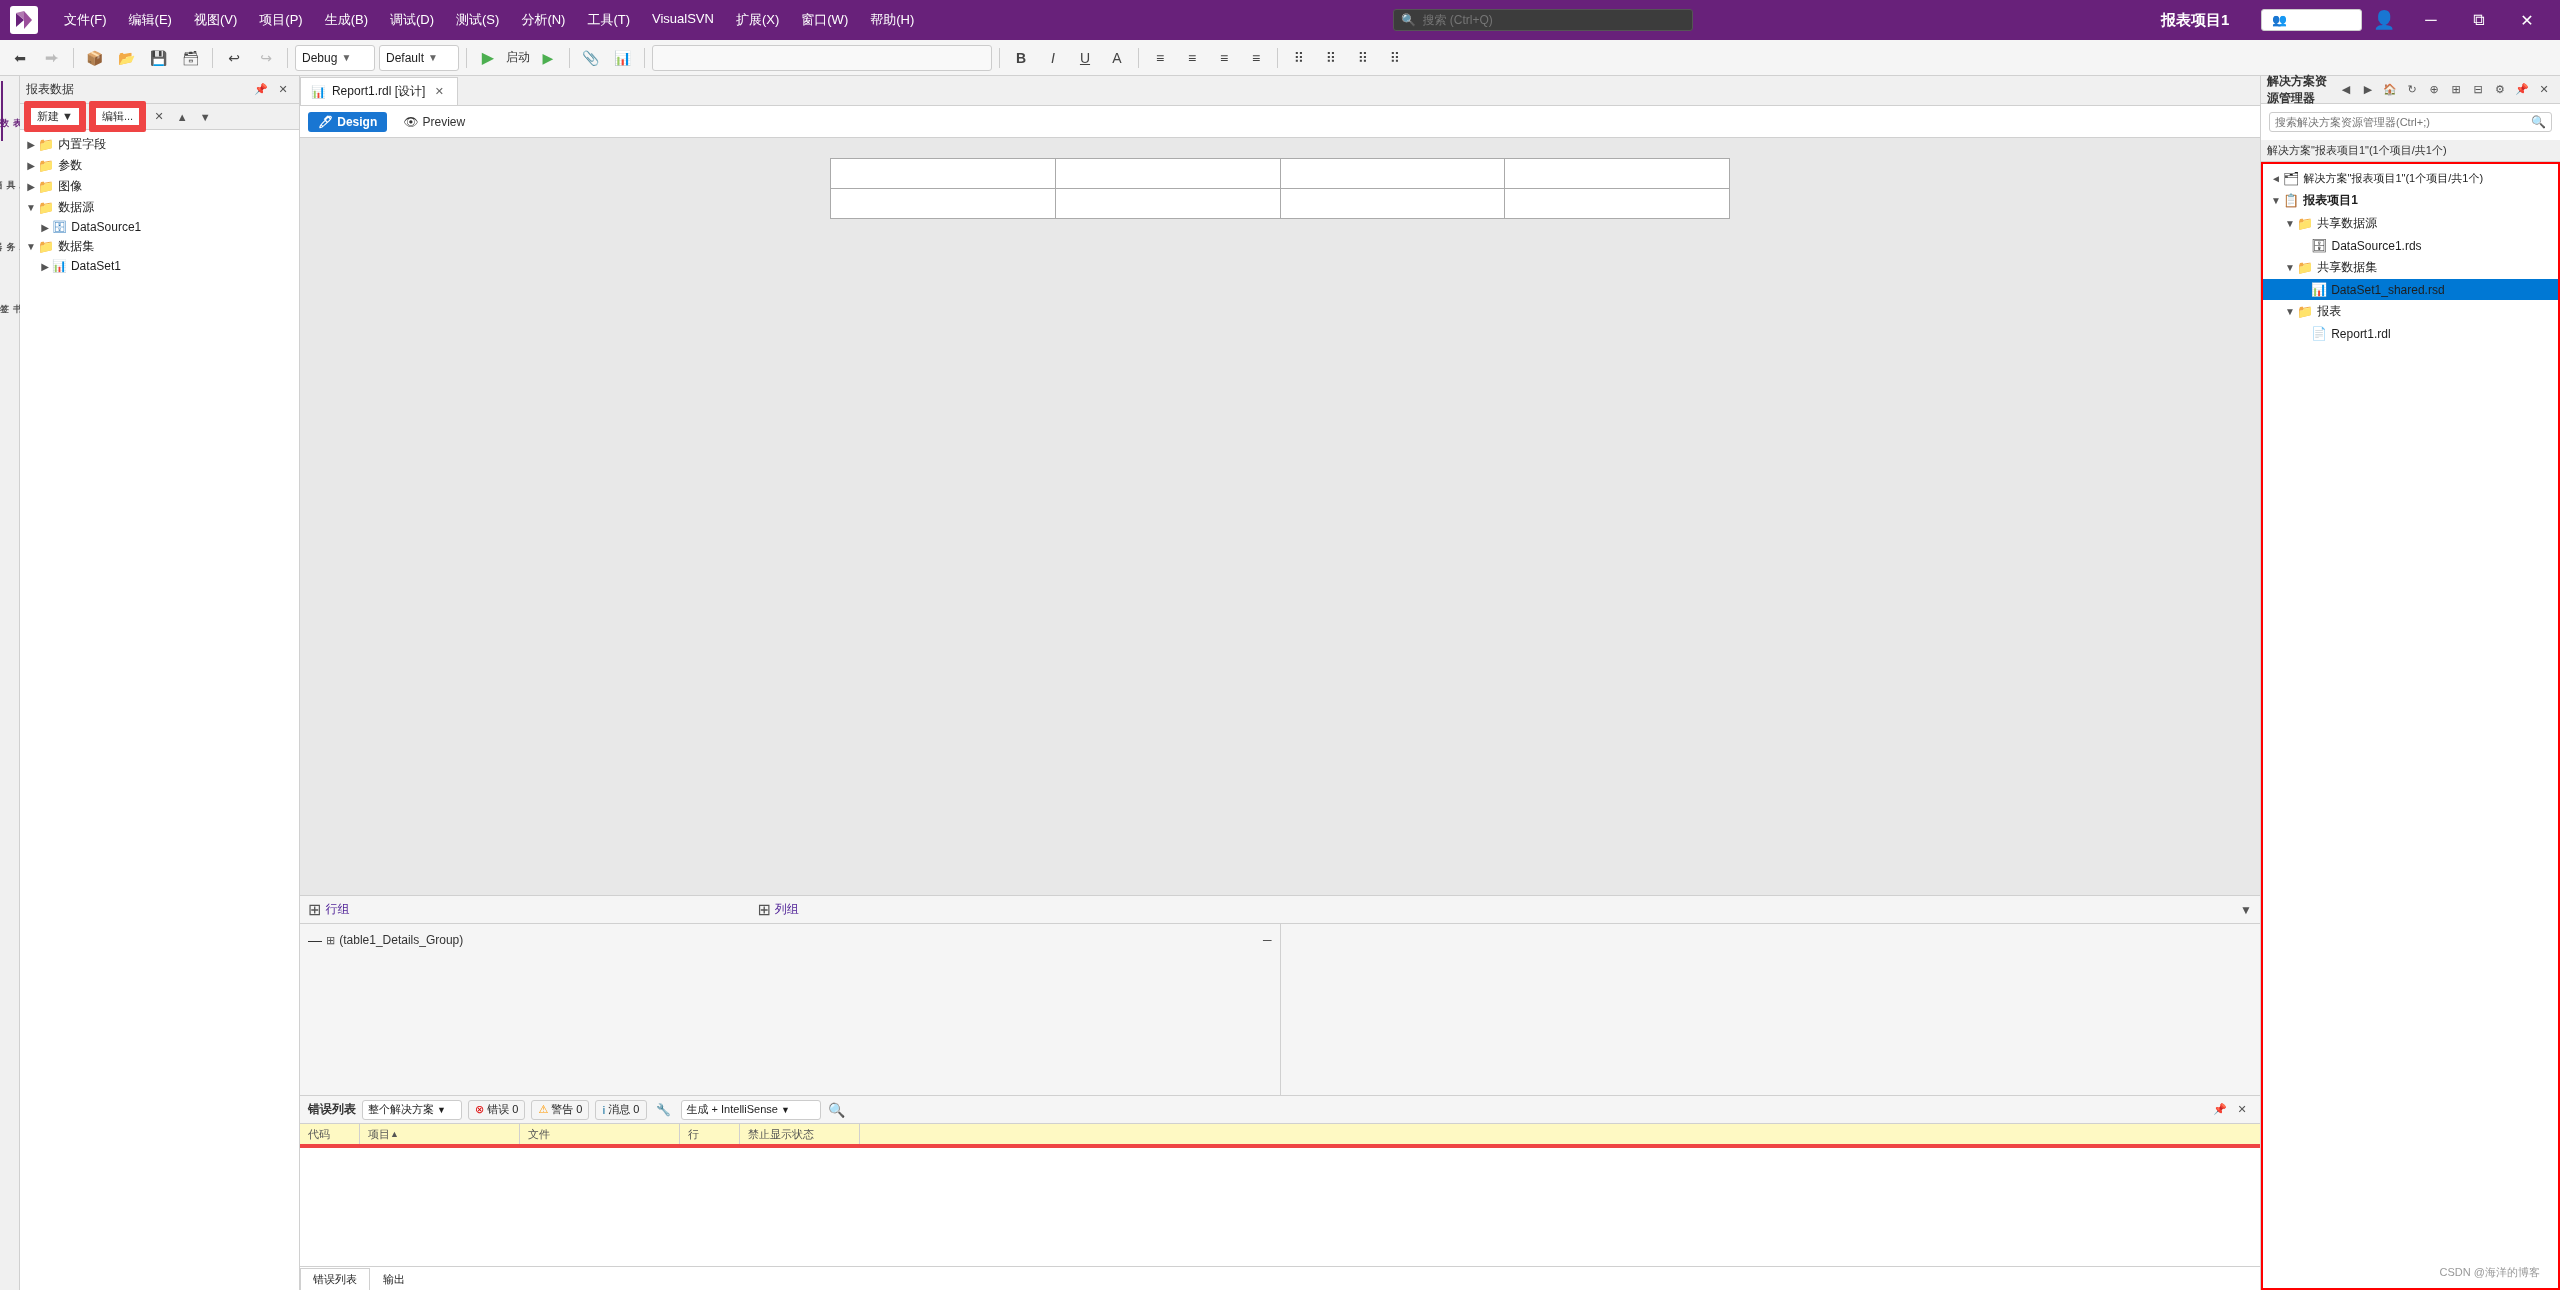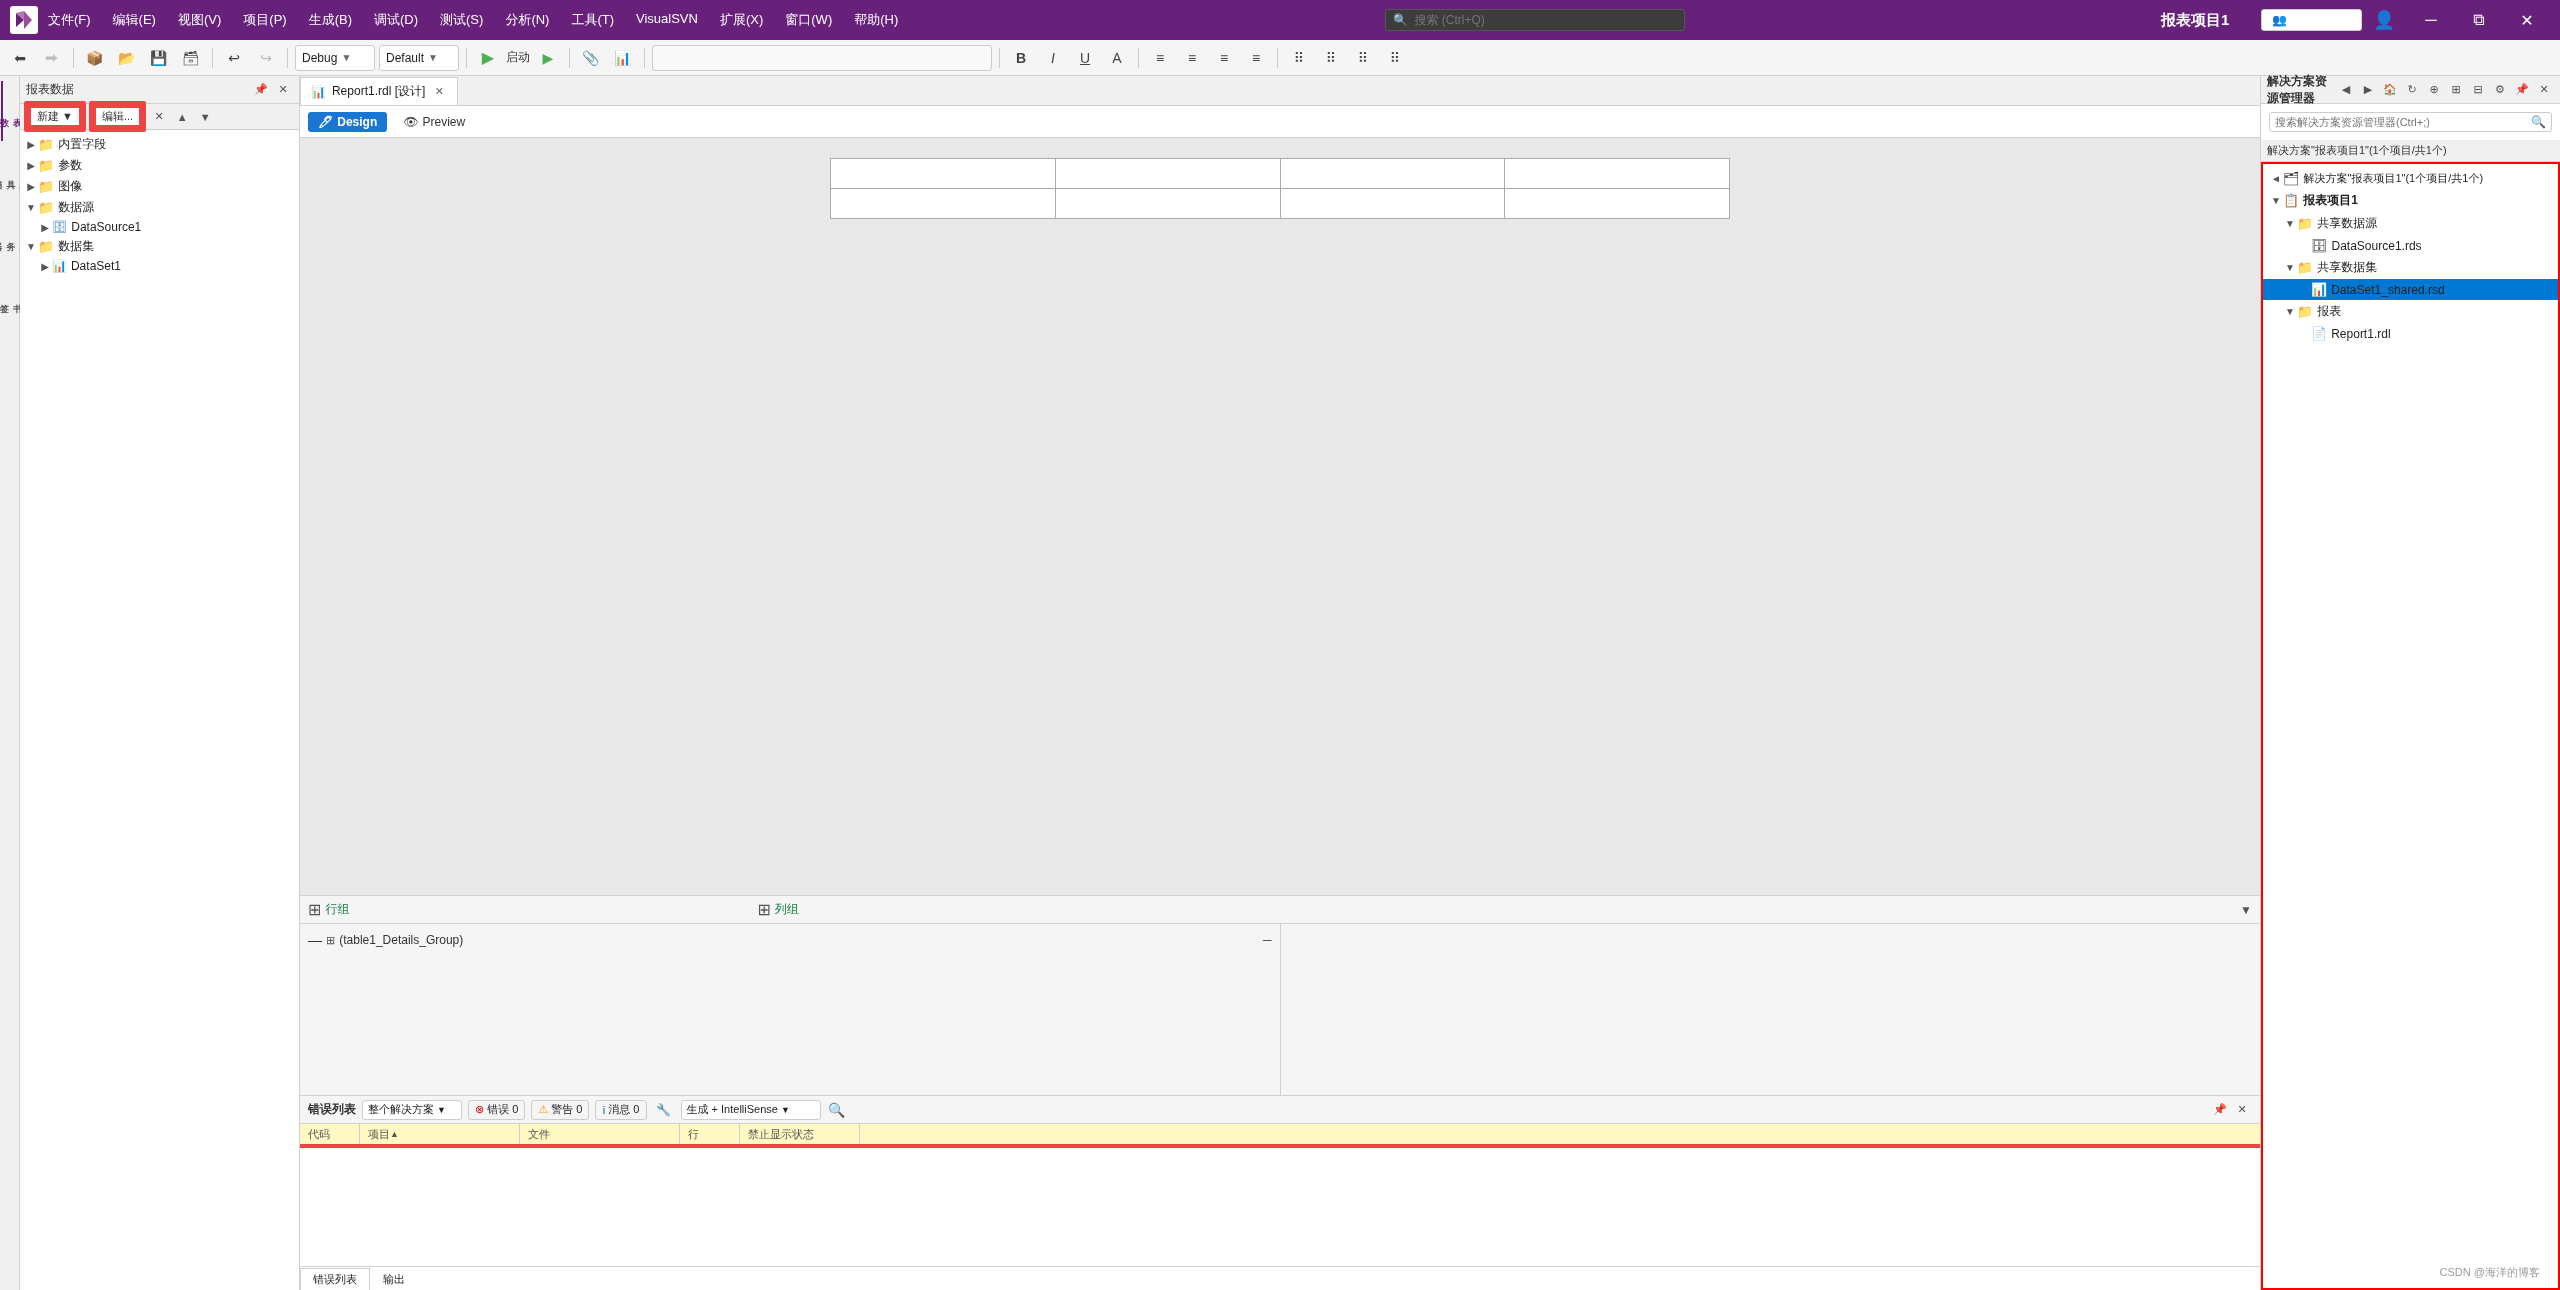--- a/index.html
+++ b/index.html
@@ -1,20 +1,20 @@
 <!DOCTYPE html>
 <html><head>
   <meta charset="utf-8">
   <style>
     * { box-sizing: border-box; margin: 0; padding: 0; }
     body { font-family: 'Microsoft YaHei', 'SimHei', Arial, sans-serif; font-size: 12px; background: #f0f0f0; color: #1e1e1e; overflow: hidden; width: 2560px; height: 1290px; }
     
     
     .title-bar { display: flex; align-items: center; background: #68217a; color: white; height: 40px; padding: 0 10px; justify-content: space-between; }
-    .title-bar-left { display: flex; align-items: center; gap: 0; }
+    .title-bar-left { display: flex; align-items: center; gap: 16px; }
     .title-bar-logo { width: 28px; height: 28px; background: #fff; border-radius: 3px; display: flex; align-items: center; justify-content: center; }
     .title-bar-logo svg { width: 22px; height: 22px; }
     .title-bar-menu { display: flex; gap: 2px; }
     .title-bar-menu span { padding: 4px 10px; cursor: pointer; font-size: 13px; border-radius: 3px; }
     .title-bar-center { flex: 1; display: flex; align-items: center; justify-content: center; }
     .search-box { display: flex; align-items: center; background: #3c3c3c; border: 1px solid #555; border-radius: 3px; padding: 3px 8px; width: 300px; color: #ccc; gap: 6px; }
     .search-box input { background: transparent; border: none; outline: none; color: #ccc; font-size: 12px; width: 220px; }
     .title-bar-right { display: flex; align-items: center; gap: 12px; }
     .project-title { font-size: 15px; font-weight: bold; color: white; margin-right: 20px; }
     .win-controls { display: flex; gap: 2px; }
@@ -63,21 +63,21 @@
     .report-canvas-area { flex: 1; background: #e8e8e8; padding: 20px; overflow: auto; }
     .report-canvas { background: white; width: 900px; margin: 0 auto; }
     .report-table { width: 100%; border-collapse: collapse; }
     .report-table td { border: 1px solid #aaa; height: 30px; min-width: 80px; }
     .report-row-header { height: 30px; }
     
     
     .group-panel { background: #f5f5f5; border-top: 1px solid #d0d0d0; height: 200px; display: flex; flex-direction: column; }
     .group-toolbar { display: flex; align-items: center; background: #f5f5f5; border-bottom: 1px solid #d0d0d0; height: 28px; padding: 0 8px; gap: 4px; }
     .group-icon { font-size: 16px; color: #555; cursor: pointer; }
-    .group-label { font-size: 12px; color: #15803d; }
+    .group-label { font-size: 12px; color: #4c1d95; }
     .group-body { display: flex; flex: 1; }
     .group-left { flex: 1; border-right: 1px solid #d0d0d0; padding: 8px; }
     .group-right { flex: 1; padding: 8px; position: relative; }
     .group-detail { font-size: 12px; color: #333; display: flex; align-items: center; gap: 4px; }
     .group-detail-icon { font-size: 11px; color: #555; }
     .group-minus { font-size: 14px; color: #333; cursor: pointer; }
     
     
     .error-panel { background: white; border-top: 1px solid #d0d0d0; display: flex; flex-direction: column; height: 195px; }
     .error-panel-header { display: flex; align-items: center; background: #f5f5f5; border-bottom: 1px solid #d0d0d0; height: 28px; padding: 0 8px; gap: 6px; }

